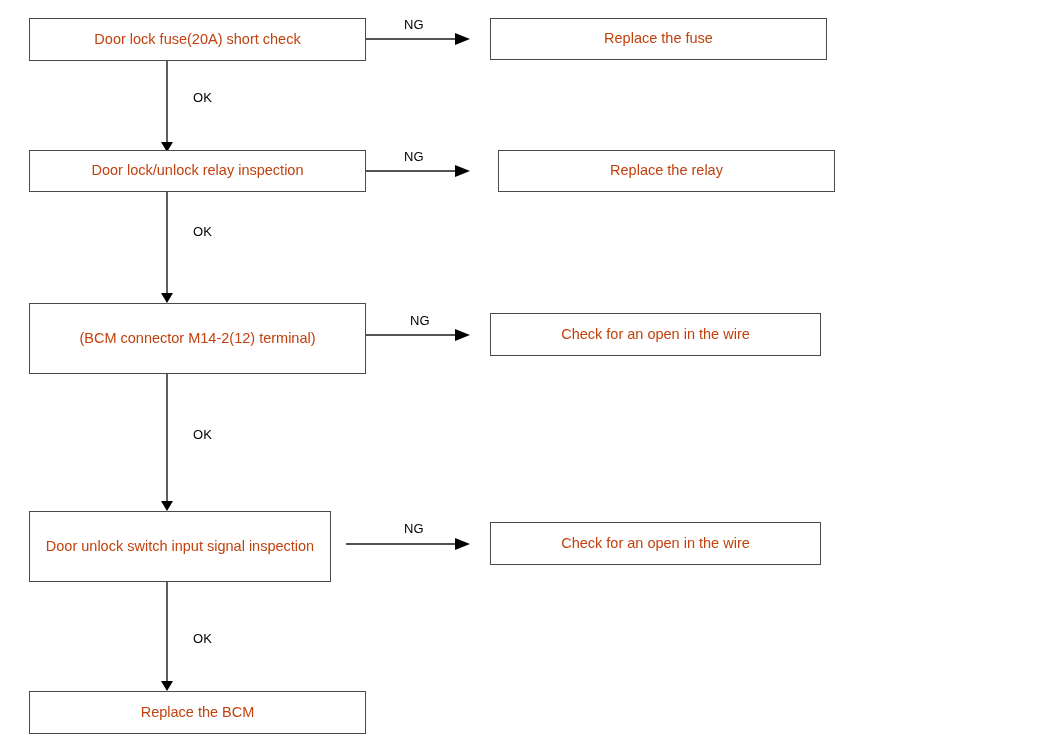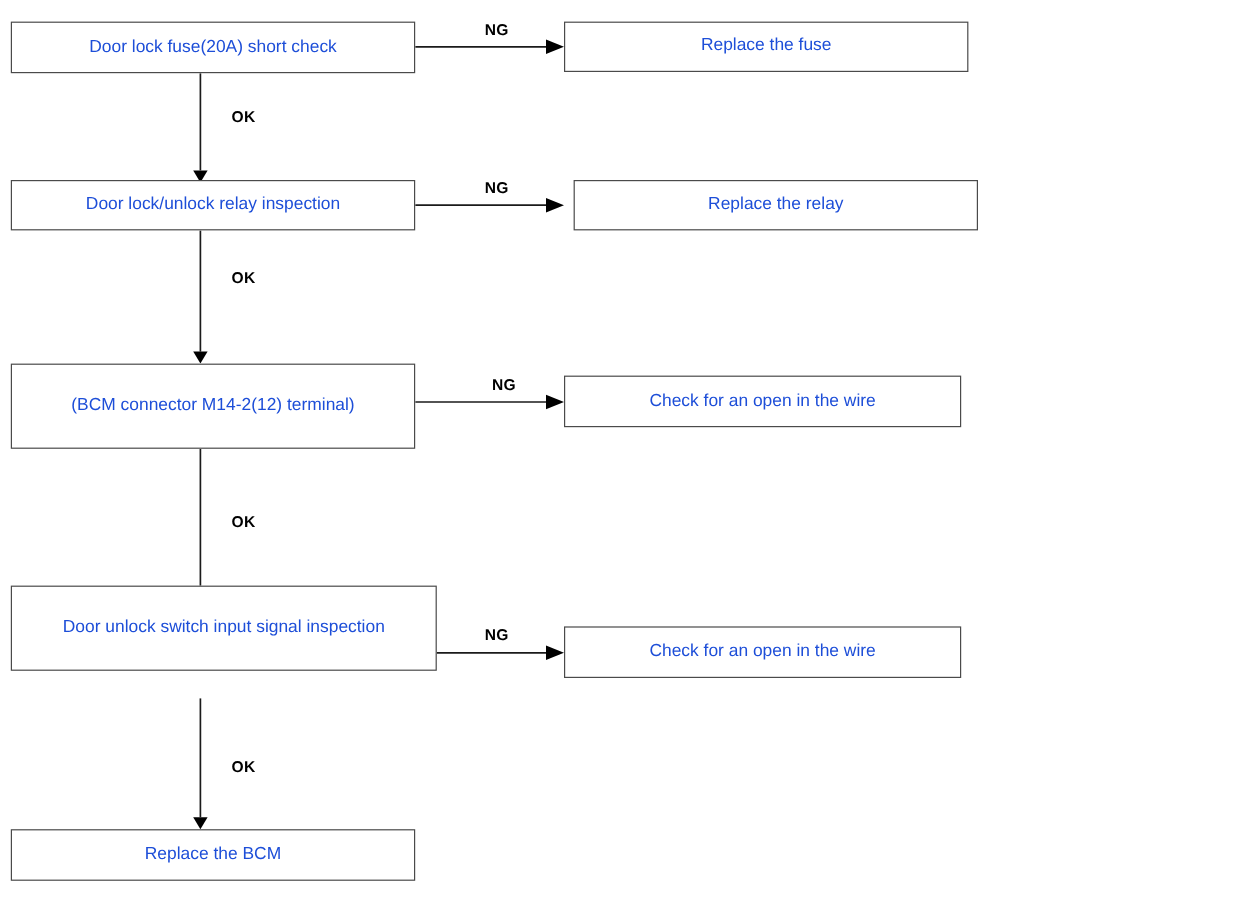--- a/index.html
+++ b/index.html
@@ -17,30 +17,31 @@
   }
   .node {
     position: absolute;
     box-sizing: border-box;
     border: 1.5px solid #4a4a4a;
     background: #ffffff;
     display: flex;
     flex-direction: column;
     align-items: center;
     justify-content: center;
-    color: #1d4ed8;
+    color: #c2410c;
     font-size: 14.5px;
     line-height: 1.45;
     text-align: center;
+    margin-left: 20px;
   }
   .node .line2 { display: block; }
   .edge-label {
     position: absolute;
     font-size: 13px;
-    font-weight: bold;
+    font-weight: normal;
     color: #000000;
     letter-spacing: 0.2px;
     white-space: nowrap;
     padding-left: 16px;
   }
   .conn {
     position: absolute;
     pointer-events: none;
   }
   .conn line, .conn path {
@@ -102,21 +103,21 @@
 
   <div class="node" style="left:9px; top:303px; width:337px; height:71px;">
     <span class="line2">(BCM connector M14-2(12) terminal)</span>
   </div>
   <div class="edge-label" style="left:394px; top:313px;">NG</div>
   <div class="edge-label" style="left:177px; top:427px;">OK</div>
   <div class="node" style="left:470px; top:313px; width:331px; height:43px;">
     <span>Check for an open in the wire</span>
   </div>
 
-  <div class="node" style="left:9px; top:488px; width:355px; height:71px;gap:38px;">
+  <div class="node" style="left:9px; top:511px; width:302px; height:71px;gap:38px;">
     <span>Door unlock switch input signal inspection</span>
   </div>
   <div class="edge-label" style="left:388px; top:521px;">NG</div>
   <div class="edge-label" style="left:177px; top:631px;">OK</div>
   <div class="node" style="left:470px; top:522px; width:331px; height:43px;">
     <span>Check for an open in the wire</span>
   </div>
 
   <div class="node" style="left:9px; top:691px; width:337px; height:43px;justify-content:center;">
     <span>Replace the BCM</span>

